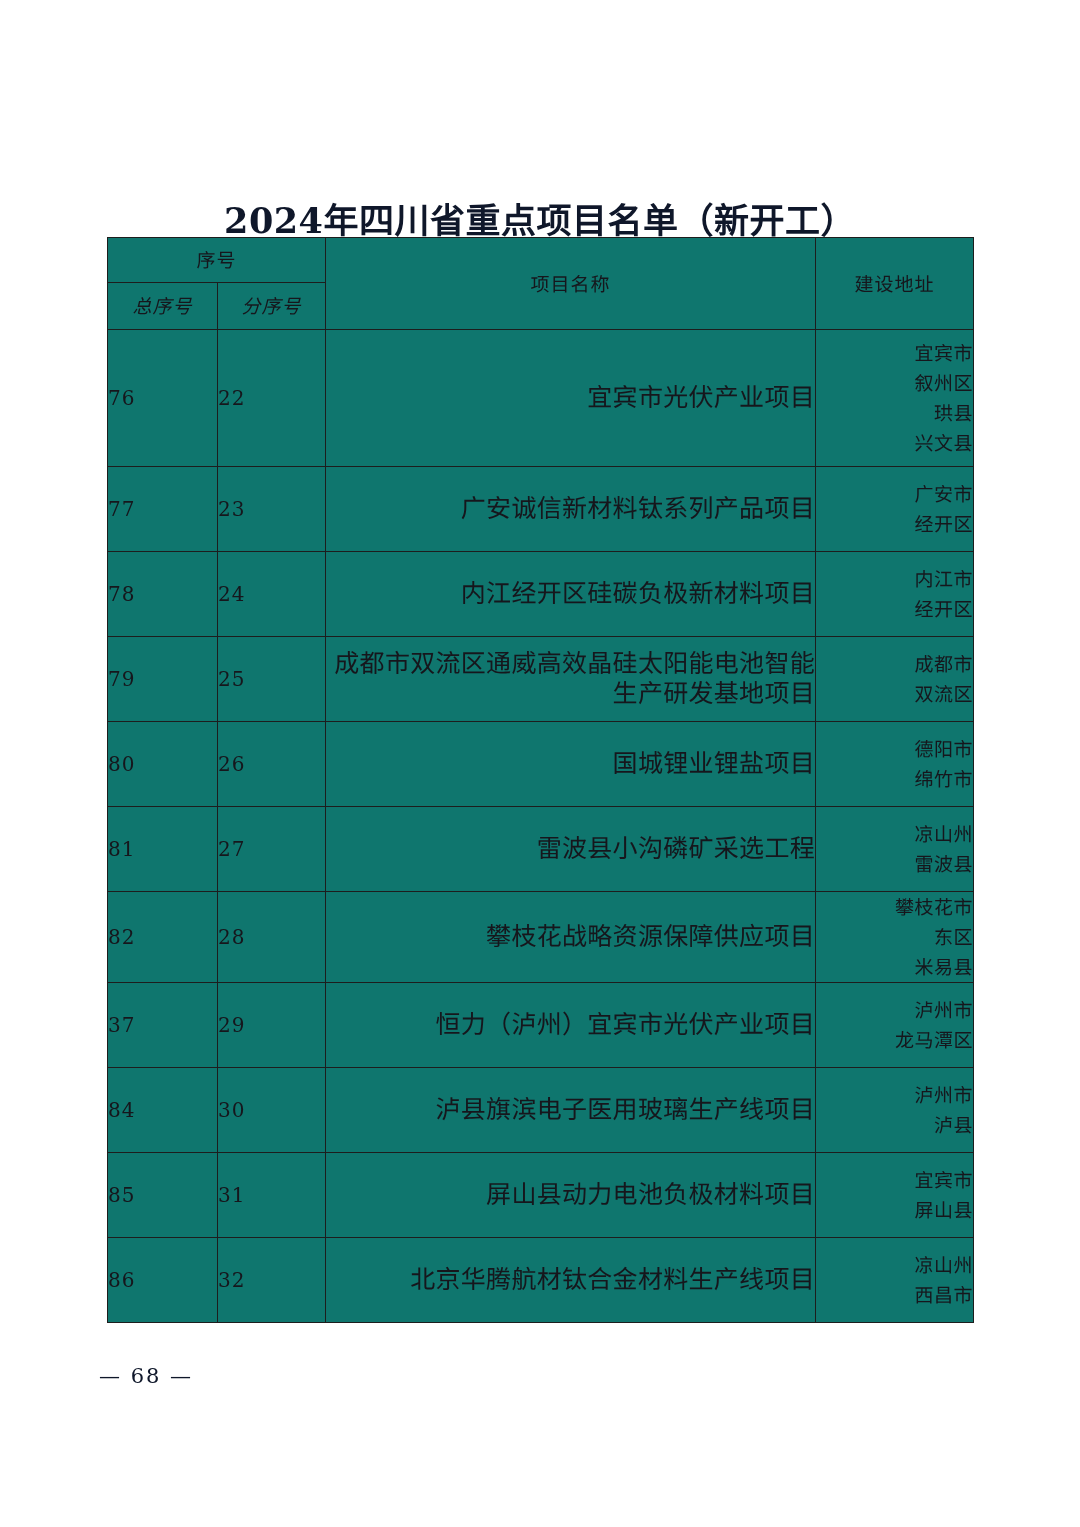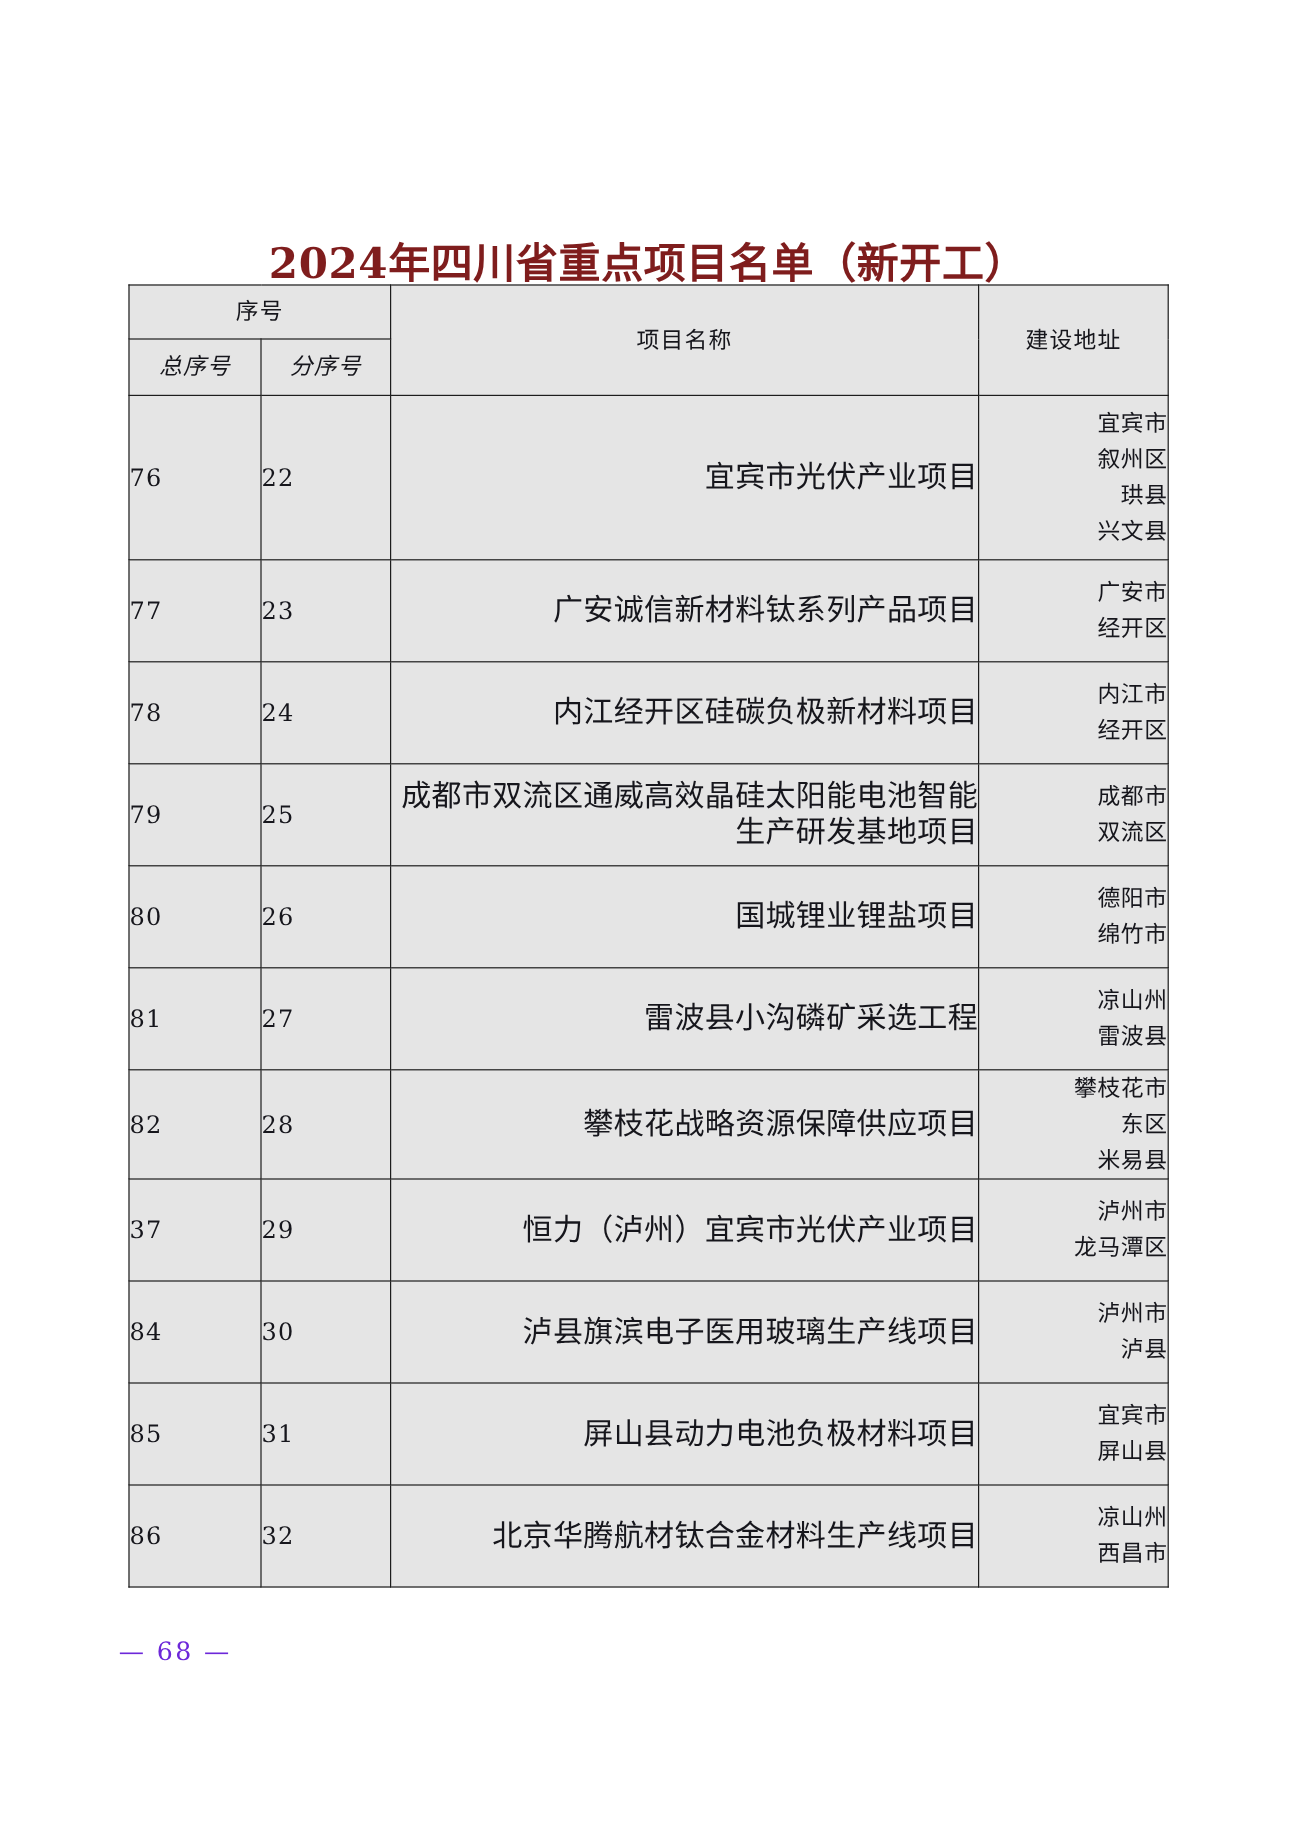--- a/index.html
+++ b/index.html
@@ -28,37 +28,37 @@
     position: absolute;
     left: 0;
     right: 0;
     top: 176px;
     text-align: center;
     font-size: 35px;
     line-height: 44px;
     font-weight: 700;
     letter-spacing: 0.5px;
     font-family: "DejaVu Serif", "Liberation Serif", serif;
-    color: #7f1d1d;
+    color: #0f172a;
     white-space: nowrap;
   }
 
   
   .table-wrap {
     position: absolute;
     left: 107px;
     top: 237px;
     width: 866px;
   }
 
   table.grid {
     border-collapse: collapse;
     table-layout: fixed;
     width: 866px;
-    background: #e5e5e5;
+    background: #0f766e;
   }
 
   table.grid th,
   table.grid td {
     border: 1.6px solid #1d1d1d;
     padding: 0;
     vertical-align: middle;
     font-weight: 400;
     color: #16161c;
   }
@@ -117,21 +117,21 @@
   tr.r-h88  td { height: 86px; }
 
   
   .page-number {
     position: absolute;
     left: 99px;
     top: 1362px;
     font-size: 21px;
     line-height: 28px;
     font-family: "DejaVu Serif", "Liberation Serif", serif;
-    color: #6d28d9;
+    color: #0f172a;
     letter-spacing: 2px;
     white-space: nowrap;
   }
 </style>
 </head>
 <body>
 
 <div class="page">
 
   <h1 class="doc-title">2024年四川省重点项目名单（新开工）</h1>

